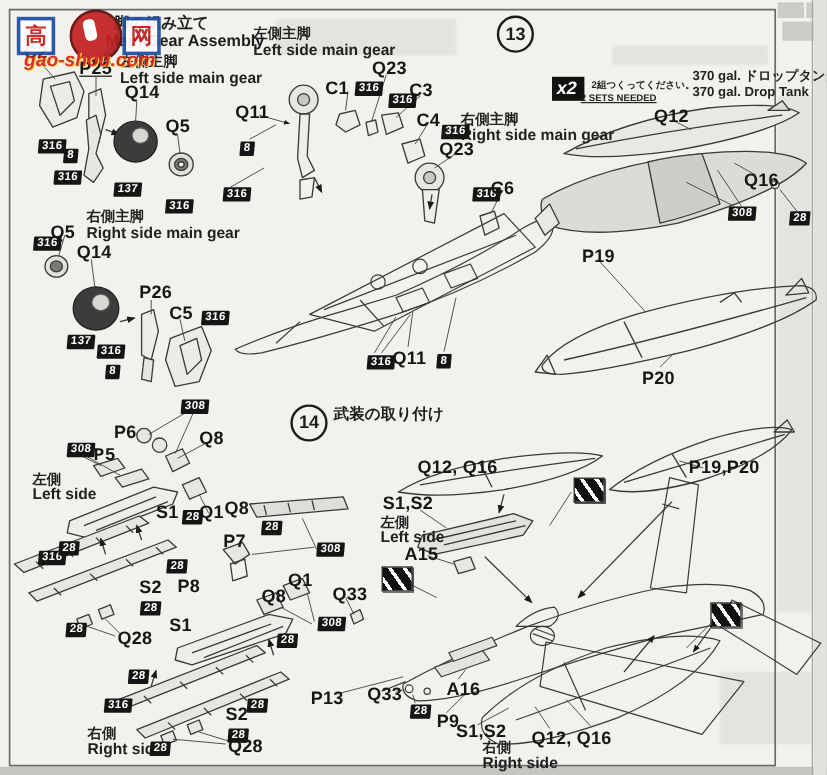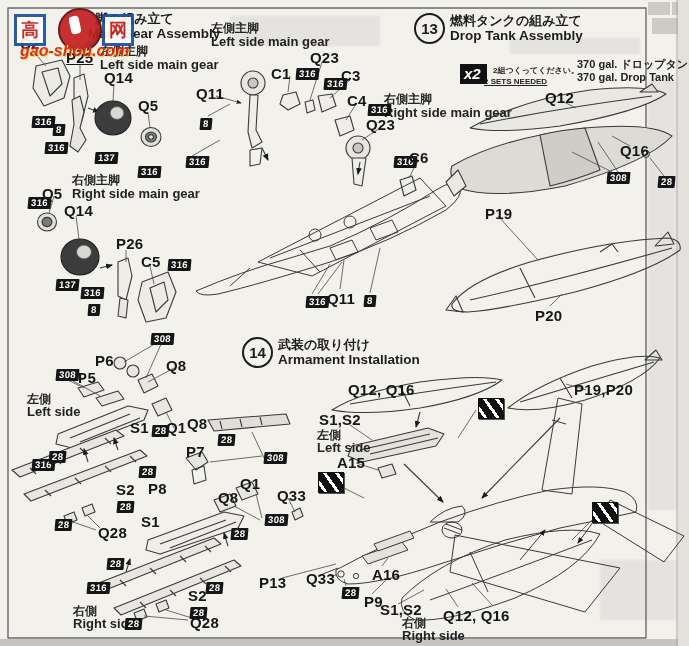--- a/index.html
+++ b/index.html
@@ -242,29 +242,26 @@
     <div class="wm-circle"></div>
     <div class="wm-thumb"></div>
     <div class="wm-box" style="left:96px;top:6px;">网</div>
     <div class="wm-sub">gao-shou.com</div>
   </div>
 
   <div class="title-jp" style="left:95px;top:10px;">脚の組み立て</div>
   <div class="title-en" style="left:88px;top:26px;">Main Gear Assembly</div>
 
   <div class="stepcircle" style="left:414px;top:13px;">13</div>
-  <div class="title-jp" style="left:450px;top:12px;">燃料タンクの組み立て</div>
-  <div class="title-en" style="left:450px;top:28px;">Drop Tank Assembly</div>
   <div class="x2" style="left:460px;top:64px;">x2</div>
   <div class="x2note" style="left:493px;top:66px;">2組つくってください。</div>
   <div class="x2note" style="left:484px;top:77px;text-decoration:underline;">2 SETS NEEDED</div>
 
   <div class="stepcircle" style="left:242px;top:337px;">14</div>
   <div class="title-jp" style="left:278px;top:336px;">武装の取り付け</div>
-  <div class="title-en" style="left:278px;top:352px;">Armament Installation</div>
 
   <div id="labels-layer" class="abs" style="left:0;top:0;width:689px;height:646px;">
       <span class="lbl part" style="left: 20px; top: 36px;">C2</span>
       <span class="lbl part" style="left: 66px; top: 50px; text-decoration: underline;">P25</span>
       <span class="lbl jp" style="left: 100px; top: 45px;">左側主脚</span>
       <span class="lbl en" style="left: 100px; top: 58px;">Left side main gear</span>
       <span class="lbl part" style="left: 104px; top: 70px;">Q14</span>
       <span class="lbl part" style="left: 138px; top: 98px;">Q5</span>
       <span class="lbl badge" style="left: 32px; top: 116px;">316</span>
       <span class="lbl badge" style="left: 53px; top: 124px;">8</span>

